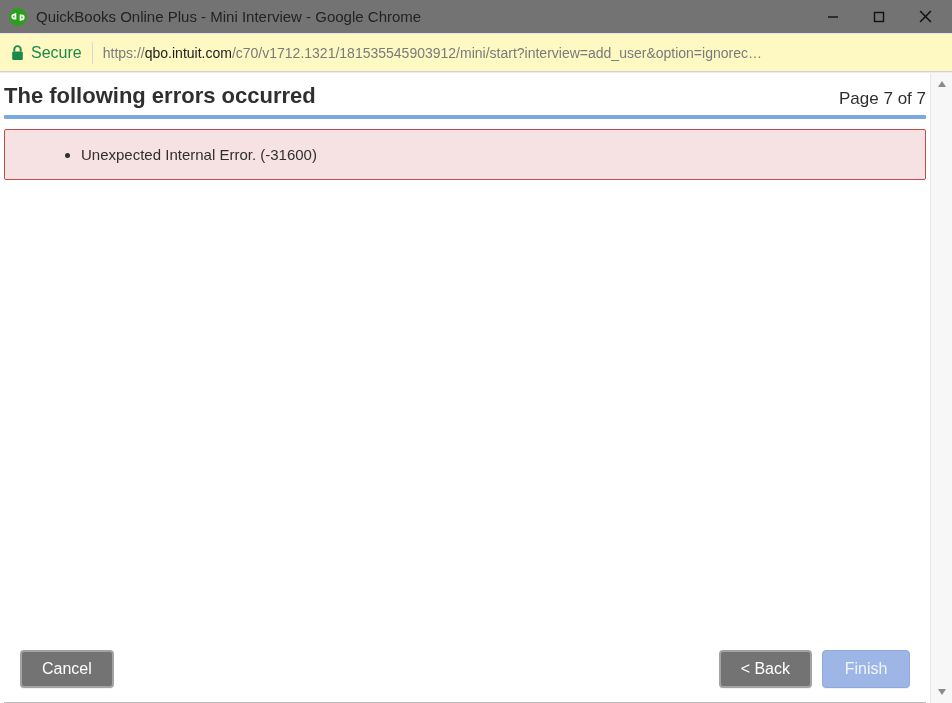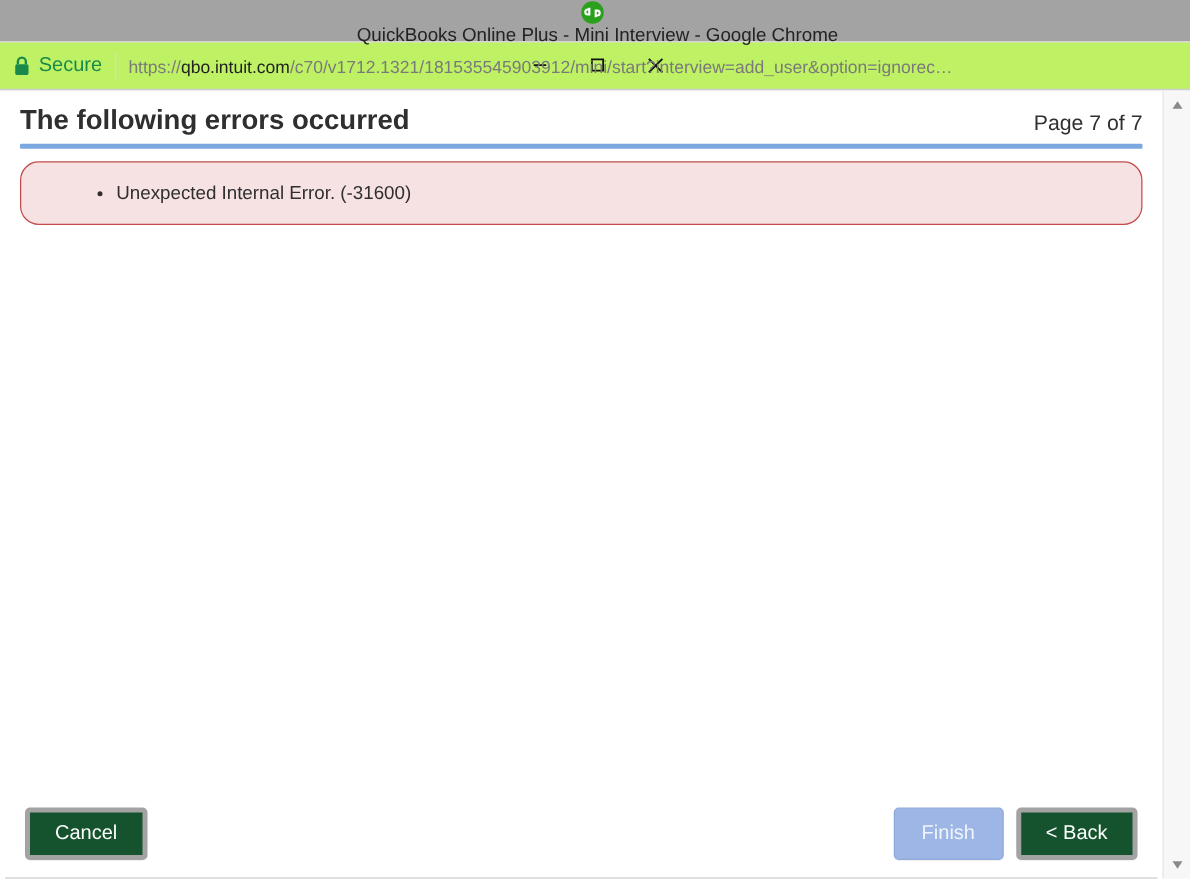--- a/index.html
+++ b/index.html
@@ -10,23 +10,22 @@
       background: #fff;
       overflow: hidden;
       position: relative;
     }
     
     .titlebar {
       height: 34px;
       display: flex;
       align-items: center;
       padding: 0 4px 0 8px;
-      background: #a3a3a3;
+      background: #737373;
       border-bottom: 1px solid #e6e6e6;
-      flex-direction: column;
     }
     .titlebar-icon {
       width: 20px; height: 20px;
       margin-right: 8px;
       display: inline-flex; align-items: center; justify-content: center;
     }
     .titlebar-title {
       font-size: 15px;
       color: #232323;
       flex: 1;
@@ -44,21 +43,21 @@
     }
     .win-btn svg { display: block; }
 
     
     .addressbar {
       height: 38px;
       display: flex;
       align-items: center;
       padding: 0 10px;
       border-bottom: 1px solid #cfcfcf;
-      background: #bef264;
+      background: #fef9c3;
     }
     .lock-icon {
       color: #109d58;
       margin-right: 6px;
       display: inline-flex; align-items: center;
     }
     .secure-label {
       color: #1a8a4a;
       font-size: 16px;
       margin-right: 10px;
@@ -88,21 +87,21 @@
     .content-scroll {
       position: absolute;
       top: 0; left: 0; right: 22px; bottom: 0;
       overflow: hidden;
       display: flex;
       flex-direction: column;
     }
     .content-main {
       flex: 1;
       position: relative;
-      padding: 0 16px;
+      padding: 0 4px;
     }
     .header-row {
       display: flex;
       align-items: flex-end;
       justify-content: space-between;
       padding-top: 10px;
       padding-bottom: 6px;
     }
     .page-title {
       font-size: 22px;
@@ -115,21 +114,21 @@
     }
     .title-underline {
       height: 4px;
       background: #7ca8e0;
       border-radius: 1px;
       margin-bottom: 10px;
     }
     .error-box {
       border: 1px solid #c44b4b;
       background: #f7e2e3;
-      border-radius: 15px;
+      border-radius: 2px;
       padding: 14px 20px 14px 56px;
     }
     .error-list {
       list-style: disc;
       padding-left: 20px;
     }
     .error-item {
       font-size: 15px;
       color: #2f2f2f;
       line-height: 1.4;
@@ -140,23 +139,23 @@
       display: flex;
       justify-content: space-between;
       align-items: center;
       padding: 12px 20px 14px;
     }
     .footer-right {
       display: flex;
       gap: 10px;
     }
     .btn {
-      background: #14532d;
+      background: #737373;
       color: #fff;
-      border: 4px solid #a3a3a3;
+      border: 2px solid #a3a3a3;
       border-radius: 4px;
       padding: 8px 20px;
       font-size: 16px;
       cursor: pointer;
       min-width: 88px;
       text-align: center;
       box-shadow: 0 1px 0 rgba(0,0,0,0.05);
     }
     .btn.disabled {
       background: #9db6e5;
@@ -258,22 +257,22 @@
       <div class="error-box">
         <ul class="error-list">
           <li class="error-item">Unexpected Internal Error. (-31600)</li>
         </ul>
       </div>
     </div>
 
     <div class="footer">
       <button class="btn">Cancel</button>
       <div class="footer-right">
+        <button class="btn">&lt; Back</button>
         <button class="btn disabled">Finish</button>
-        <button class="btn">&lt; Back</button>
       </div>
     </div>
 
     <div class="bottom-separator"></div>
   </div>
 
   <div class="fake-scrollbar">
     <div class="scroll-arrow">
       <svg width="10" height="10" viewBox="0 0 10 10">
           <path d="M5 2 L9 8 L1 8 Z" fill="#8a8a8a"></path>

